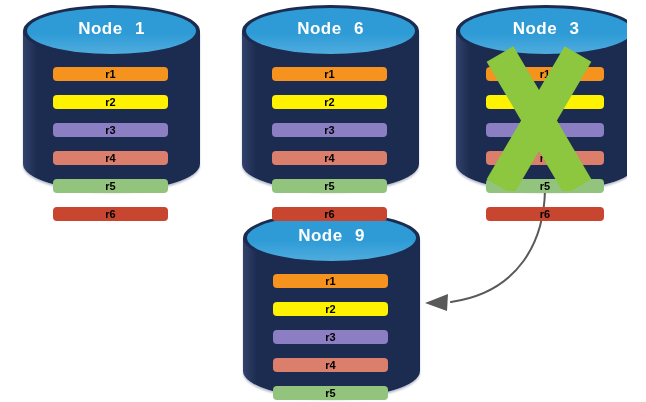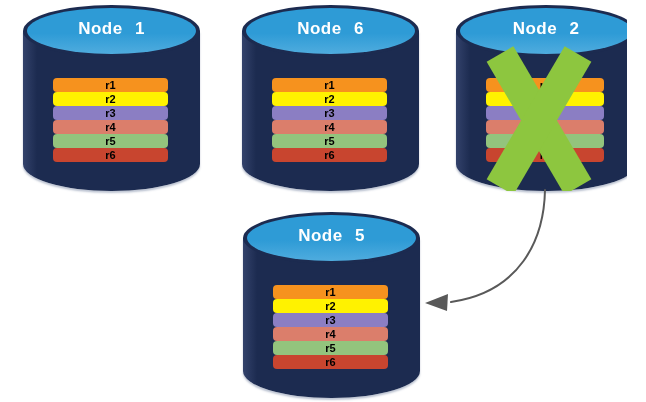--- a/index.html
+++ b/index.html
@@ -27,22 +27,22 @@
     position:absolute; left:4px; right:4px; top:3px; height:46px;
     background:linear-gradient(180deg, var(--cyl-top,#2E9BD6) 55%, #4FACDE 100%);
     border-radius:50%;
   }
   .node-title {
     position:absolute; left:0; right:0; top:14px; text-align:center;
     color:#ffffff; font-size:17px; font-weight:bold; word-spacing:7px;
     letter-spacing:0.5px; z-index:3;
   }
   .records {
-    position:absolute; left:30px; right:32px; top:73px; z-index:2;
-    display:flex; flex-direction:column; gap:0;
+    position:absolute; left:30px; right:32px; top:62px; z-index:2;
+    display:flex; flex-direction:column; gap:14px;
   }
   .rec {
     height:14px; line-height:14px; border-radius:4px;
     text-align:center; color:#000000; font-size:11px; font-weight:bold;
   }
   .x-overlay {
     position:absolute; left:0; top:0; width:180px; height:186px;
     z-index:4; pointer-events:none;
   }
   .failover-arrow {
@@ -82,40 +82,40 @@
       <div class="rec" style="background: rgb(219, 126, 107);">r4</div>
       <div class="rec" style="background: rgb(147, 196, 125);">r5</div>
       <div class="rec" style="background: rgb(200, 69, 47);">r6</div>
     </div>
   </div>
 
   <div class="node node-3">
     <div class="cyl-body"></div>
     <div class="cyl-top-outer"></div>
     <div class="cyl-top-inner"></div>
-    <div class="node-title">Node 2</div>
+    <div class="node-title">Node 3</div>
     <div class="records">
       <div class="rec" style="background: rgb(246, 146, 30);">r1</div>
       <div class="rec" style="background: rgb(255, 242, 0);">r2</div>
       <div class="rec" style="background: rgb(139, 126, 195);">r3</div>
       <div class="rec" style="background: rgb(219, 126, 107);">r4</div>
       <div class="rec" style="background: rgb(147, 196, 125);">r5</div>
       <div class="rec" style="background: rgb(200, 69, 47);">r6</div>
     </div>
     <svg class="x-overlay" viewBox="0 0 180 186">
       <line x1="44" y1="49" x2="122" y2="182" stroke-width="31" style="stroke: rgb(141, 198, 63);"></line>
       <line x1="122" y1="49" x2="44" y2="182" stroke-width="31" style="stroke: rgb(141, 198, 63);"></line>
     </svg>
   </div>
 
   <div class="node node-4">
     <div class="cyl-body"></div>
     <div class="cyl-top-outer"></div>
     <div class="cyl-top-inner"></div>
-    <div class="node-title">Node 5</div>
+    <div class="node-title">Node 9</div>
     <div class="records">
       <div class="rec" style="background: rgb(246, 146, 30);">r1</div>
       <div class="rec" style="background: rgb(255, 242, 0);">r2</div>
       <div class="rec" style="background: rgb(139, 126, 195);">r3</div>
       <div class="rec" style="background: rgb(219, 126, 107);">r4</div>
       <div class="rec" style="background: rgb(147, 196, 125);">r5</div>
       <div class="rec" style="background: rgb(200, 69, 47);">r6</div>
     </div>
   </div>
 

